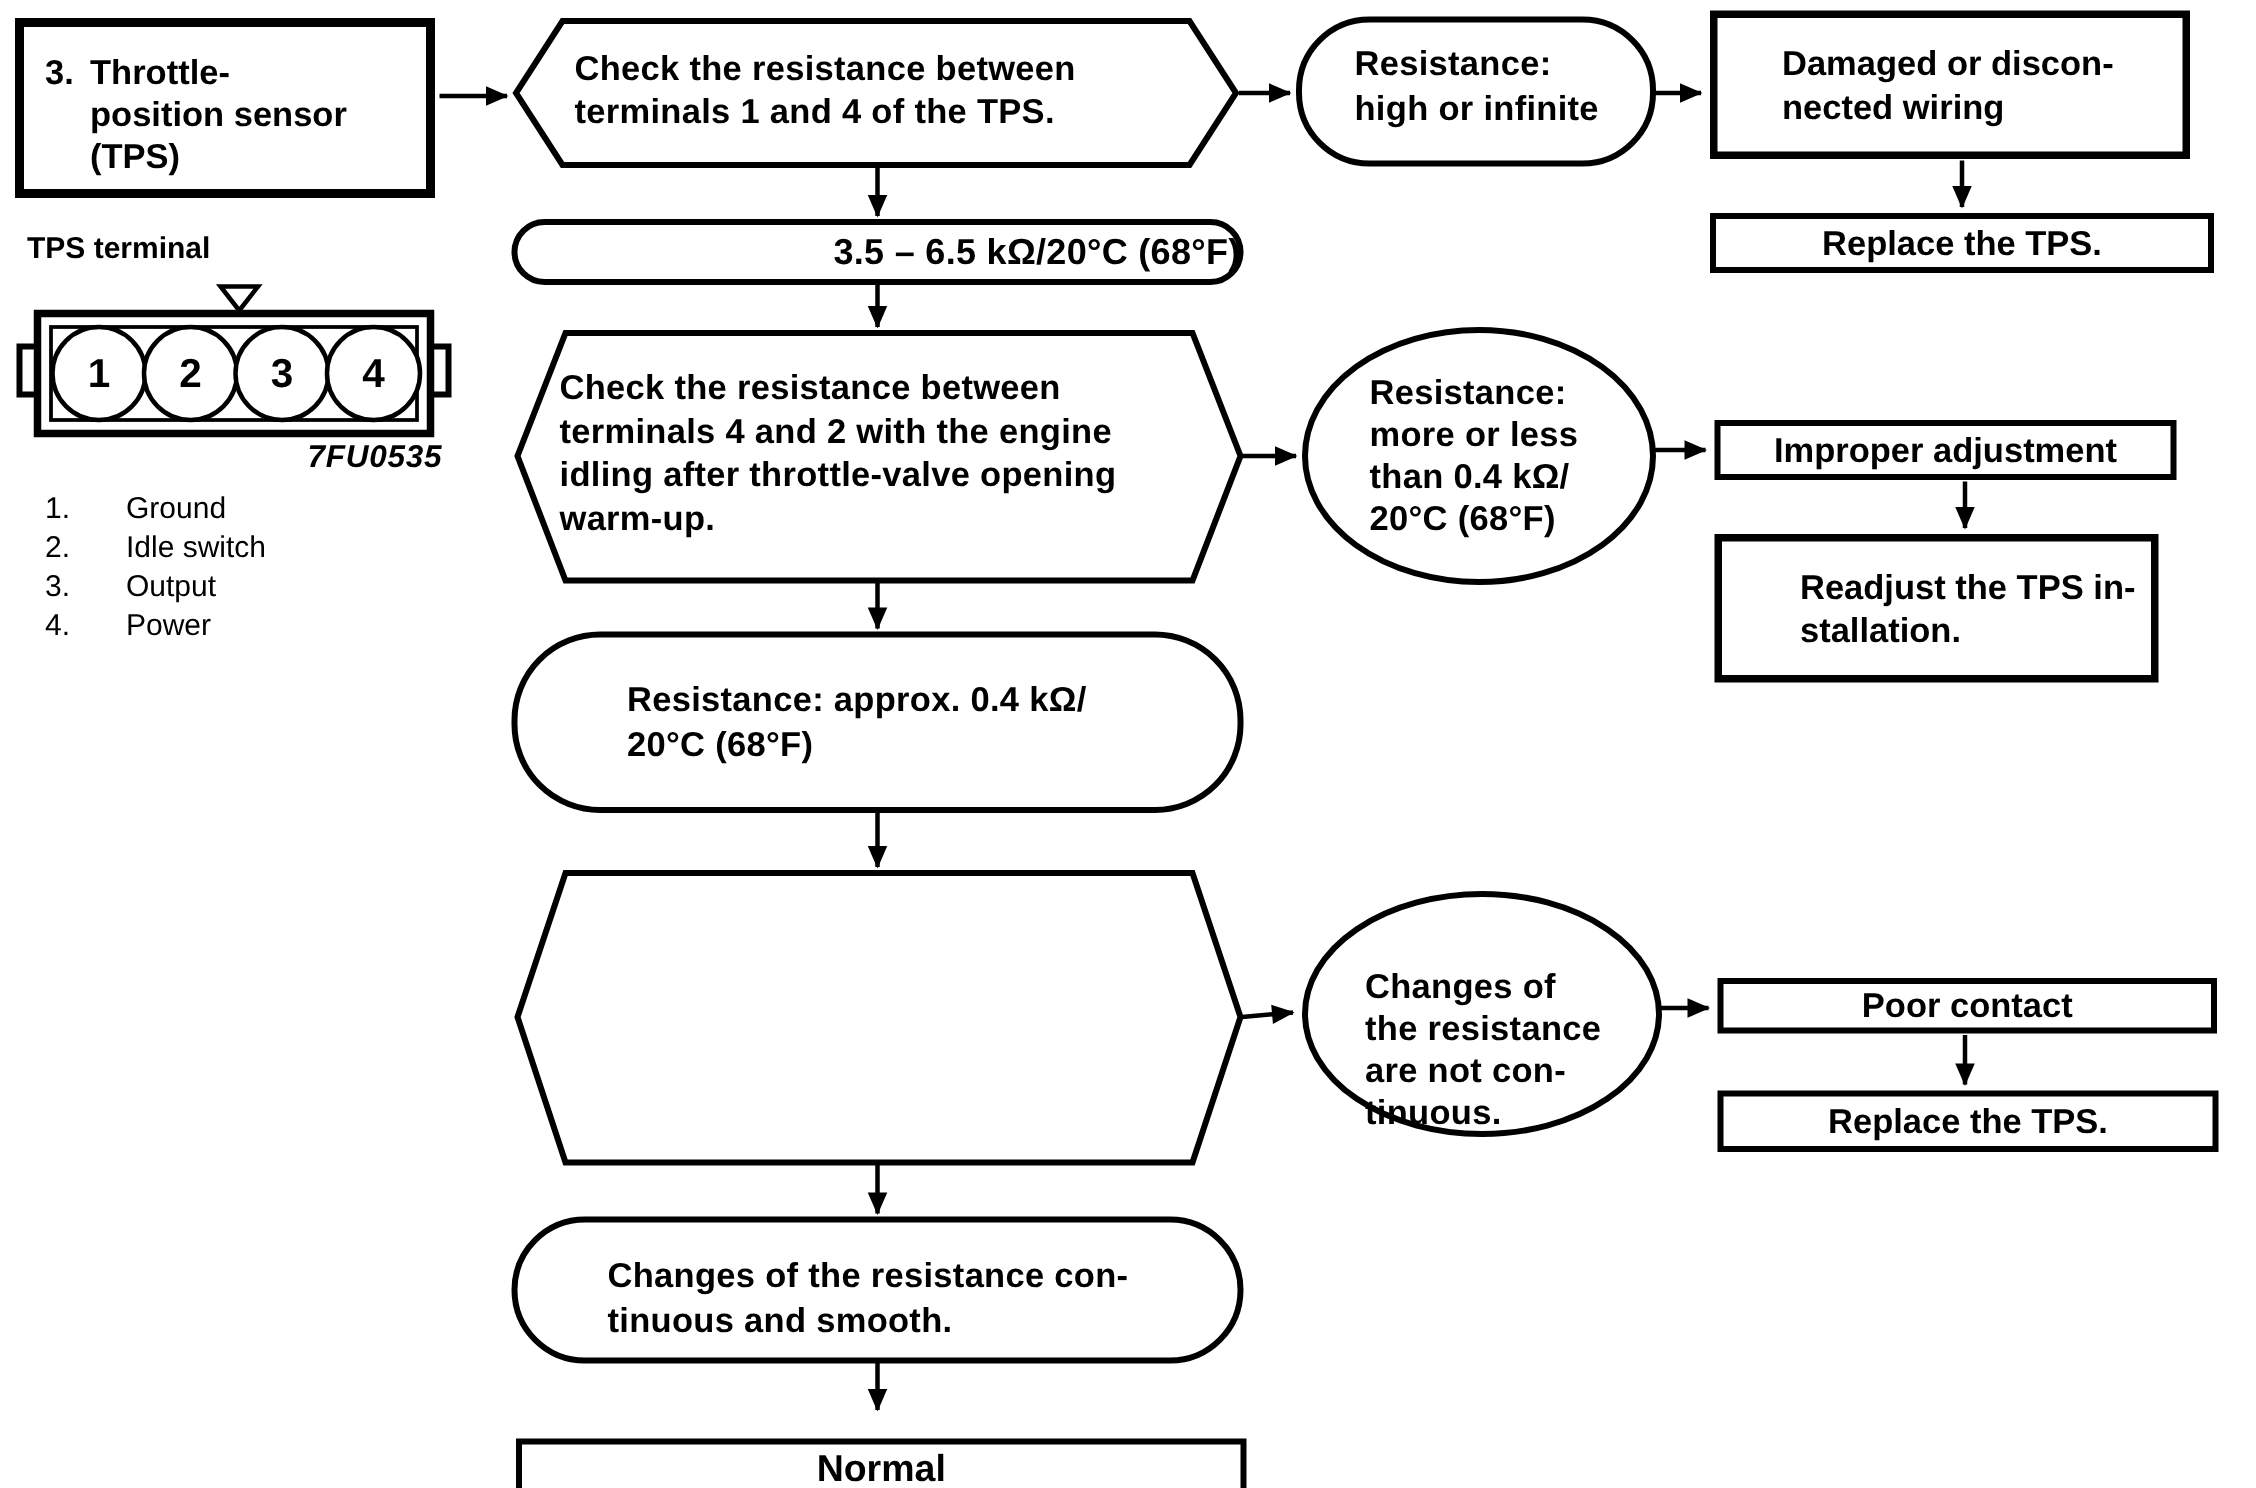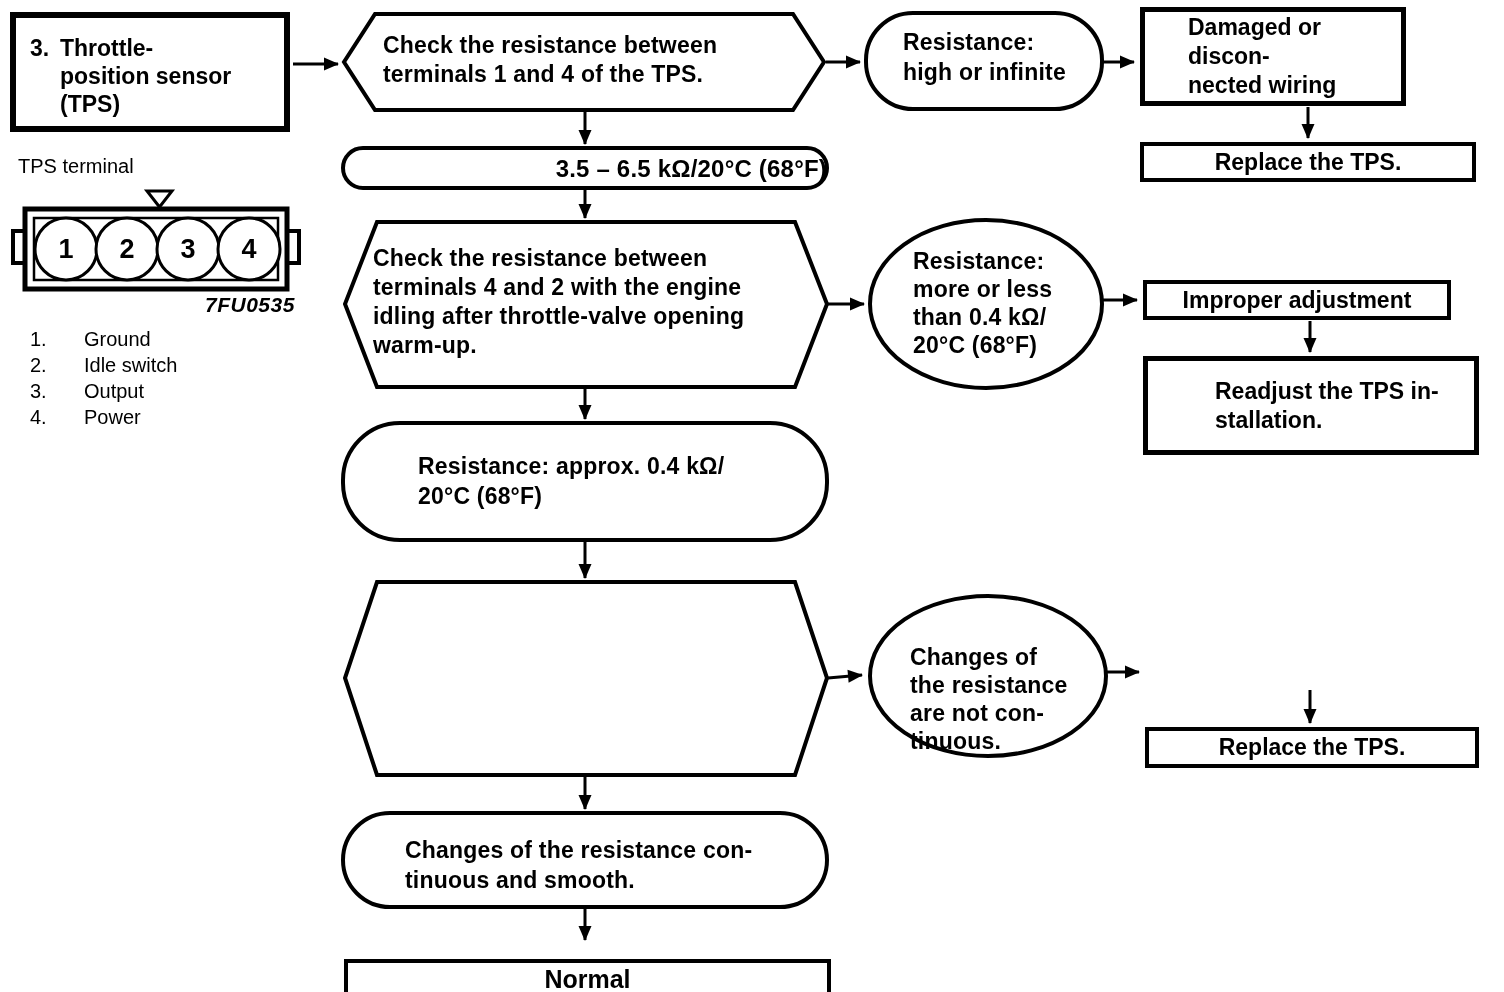--- a/index.html
+++ b/index.html
@@ -106,21 +106,21 @@
     <line class="conn" marker-end="url(#arrow)" x1="585" y1="908" x2="585" y2="940"></line>
   </svg>
 
   <div class="title-box">
     <span class="num">3.</span>
     <span class="ttl">Throttle-
 position sensor
 (TPS)</span>
   </div>
 
-  <div class="label" style="left:18px;top:155px;">TPS terminal</div>
+  <div class="label" style="left:18px;top:155px;font-weight:bold;">TPS terminal</div>
   <div class="pin" style="left:35px;">1</div>
   <div class="pin" style="left:96px;">2</div>
   <div class="pin" style="left:157px;">3</div>
   <div class="pin" style="left:218px;">4</div>
   <div class="figcode" style="left:205px;top:293px;font-style:italic;">7FU0535</div>
 
   <div class="legend">
     <div class="row">
       <span class="lnum">1.</span>
       <span>Ground</span>
@@ -156,25 +156,26 @@
   <div class="txt" style="left:418px;top:451px;line-height:30px;">Resistance: approx. 0.4 kΩ/
 20°C (68°F)</div>
 
   <div class="txt" style="left:910px;top:643px;line-height:28px;">Changes of
 the resistance
 are not con-
 tinuous.</div>
   <div class="txt" style="left:405px;top:835px;line-height:30px;">Changes of the resistance con-
 tinuous and smooth.</div>
 
-  <div class="box" style="left:1140px;top:7px;width:266px;height:99px;border-width:5px;padding-left:43px;">Damaged or discon-
+  <div class="box" style="left:1140px;top:7px;width:320px;height:99px;border-width:5px;padding-left:43px;">Damaged or discon-
 nected wiring</div>
   <div class="box center" style="left:1140px;top:142px;width:336px;height:40px;">Replace the TPS.</div>
 
   <div class="box center" style="left:1143px;top:280px;width:308px;height:40px;">Improper adjustment</div>
-  <div class="box" style="left:1143px;top:356px;width:336px;height:99px;border-width:5px;padding-left:67px;">Readjust the TPS in-
+  <div class="box" style="left:1143px;top:356px;width:296px;height:99px;border-width:5px;padding-left:52px;">Readjust the TPS in-
 stallation.</div>
 
+  <div class="box center" style="left:1145px;top:652px;width:333px;height:37px;">Poor contact</div>
   <div class="box center" style="left:1145px;top:727px;width:334px;height:41px;">Replace the TPS.</div>
 
   <div class="box center" style="left:344px;top:944px;width:487px;height:40px;font-size:25px;margin-top:15px;">Normal</div>
 
 </div>
 
 </body></html>

